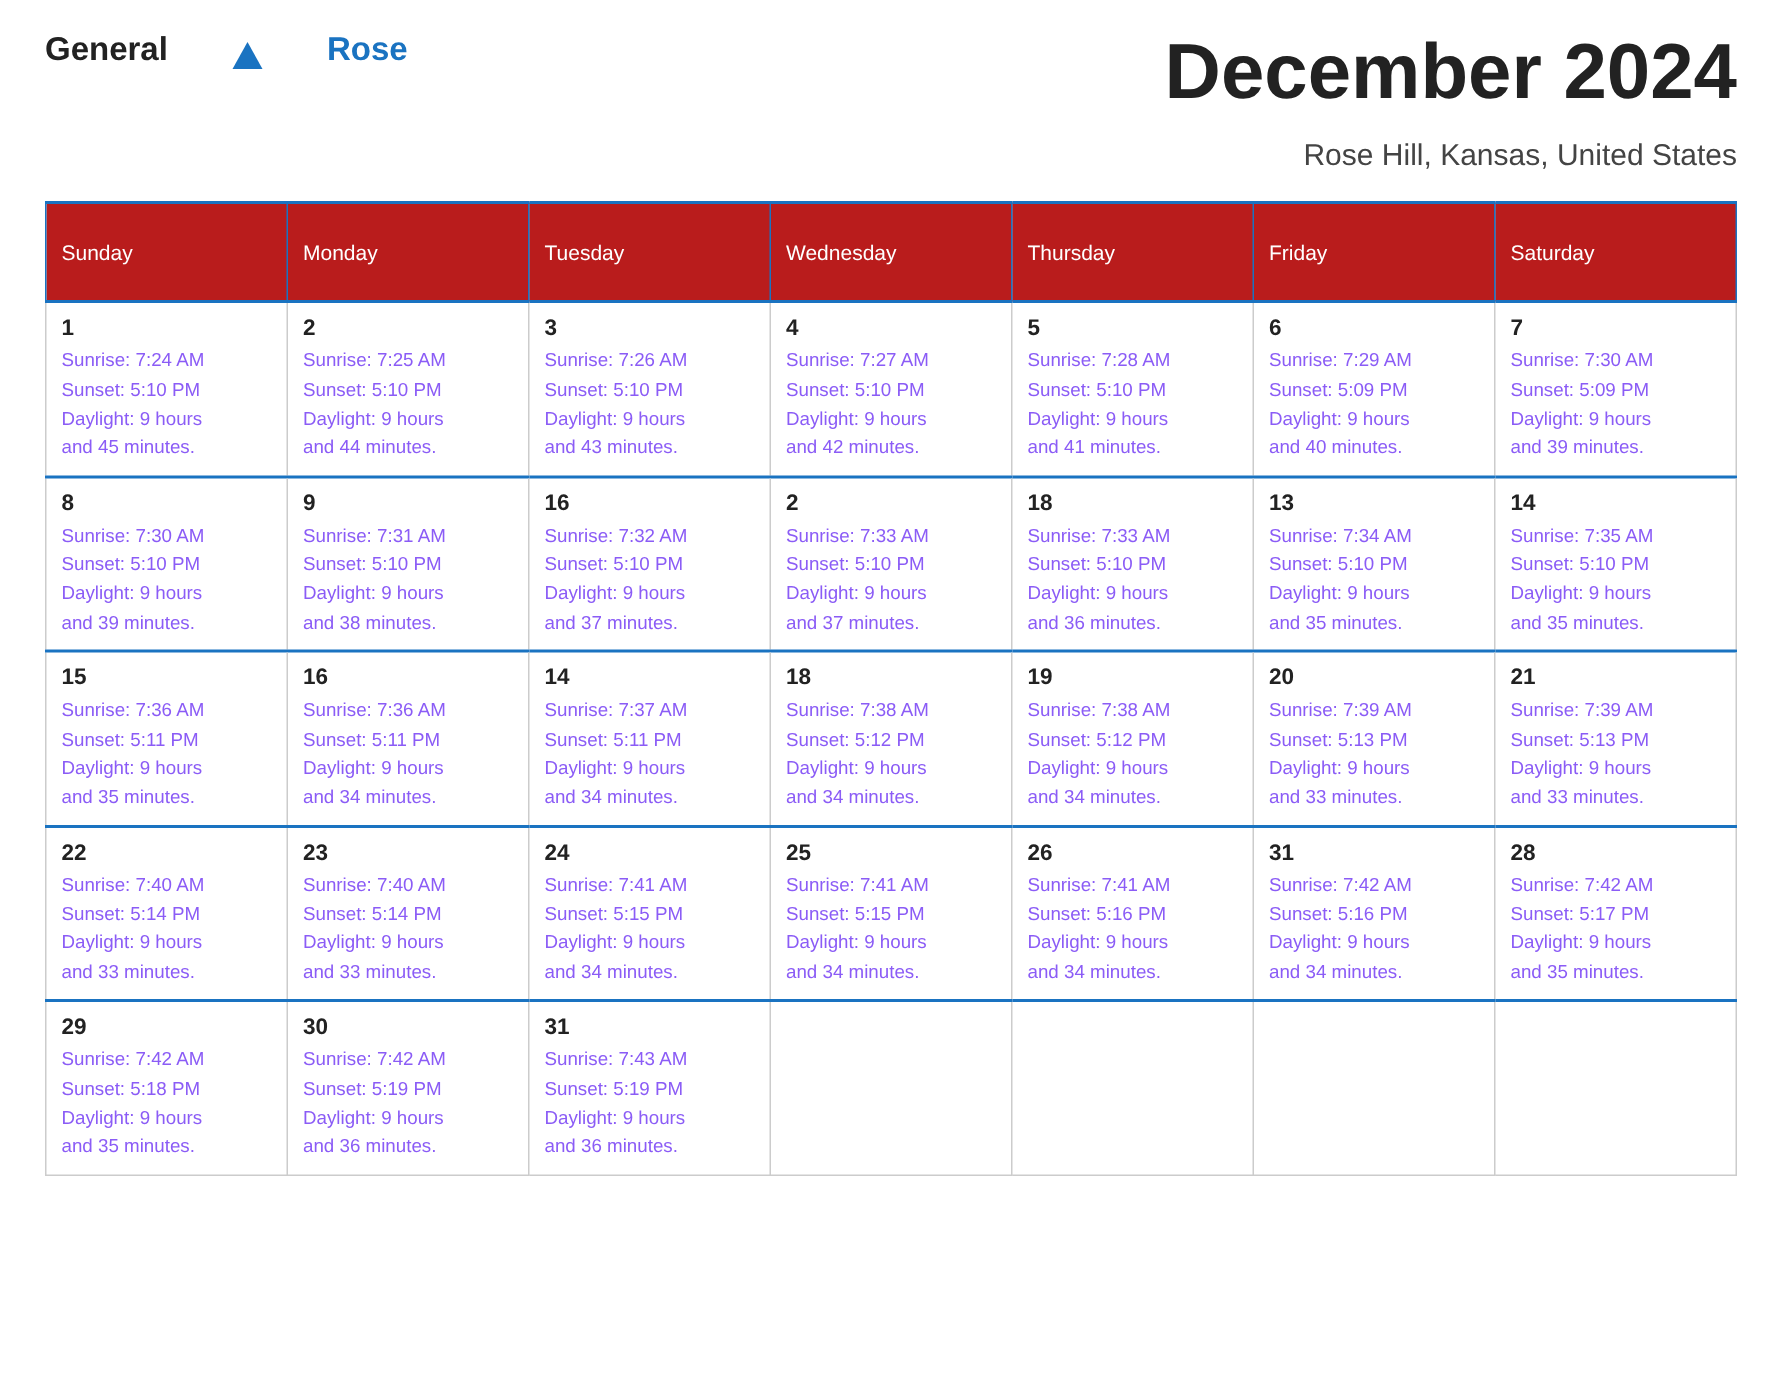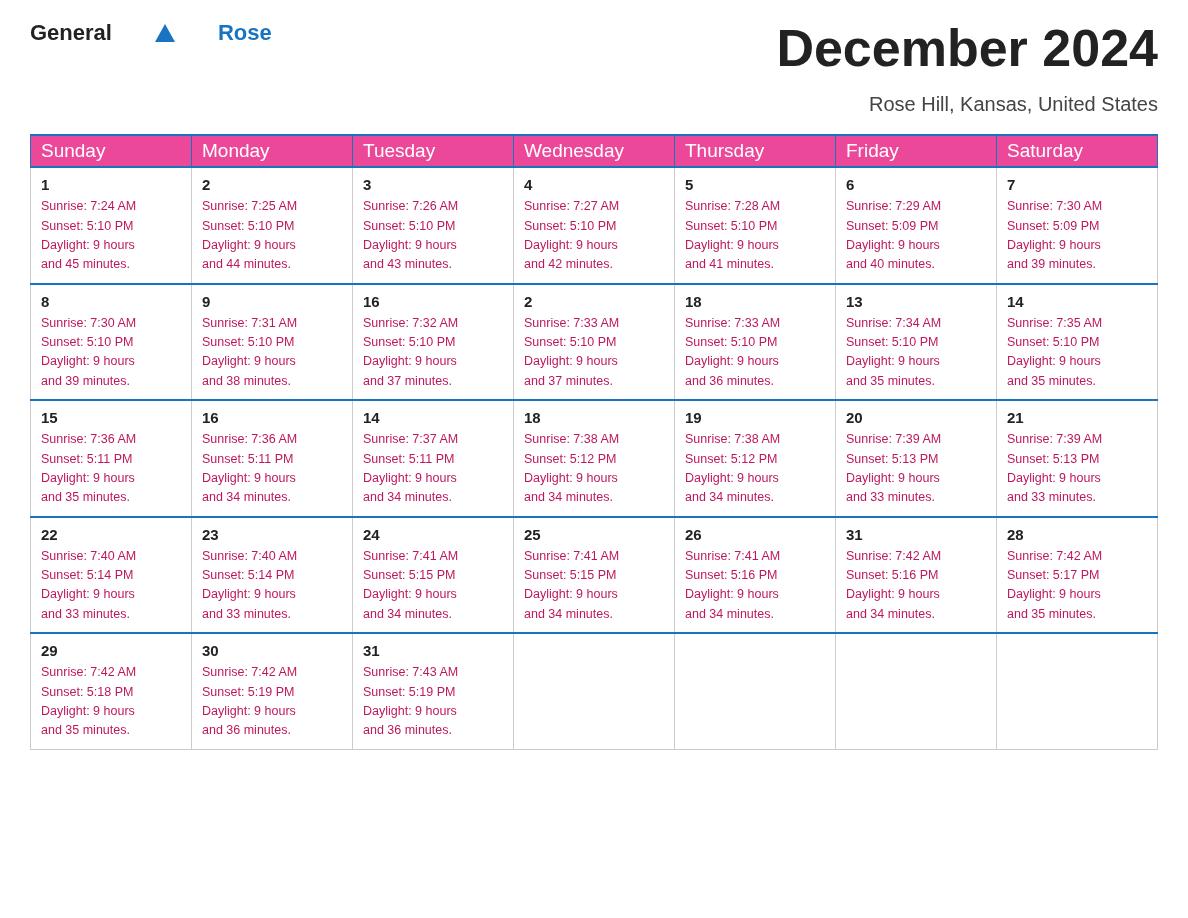--- a/index.html
+++ b/index.html
@@ -15,21 +15,21 @@
       align-items: flex-start;
       margin-bottom: 18px;
     }
     .logo {
       display: flex;
       flex-direction: column;
       align-items: flex-start;
     }
     .logo-text {
       display: flex;
-      align-items: center;
+      align-items: flex-end;
       font-size: 22px;
       font-weight: bold;
       color: #222;
       gap: 41px;
     }
     .logo-triangle {
       width: 0;
       height: 0;
       border-left: 10px solid transparent;
       border-right: 10px solid transparent;
@@ -55,44 +55,44 @@
       font-size: 20px;
       color: #444;
       margin-top: 16px;
     }
     table {
       width: 100%;
       border-collapse: collapse;
       table-layout: fixed;
     }
     th {
-      background-color: #ec4899;
+      background-color: #b91c1c;
       color: #fff;
-      font-size: 19px;
+      font-size: 14px;
       font-weight: normal;
-      padding: 4px 10px;
+      padding: 24px 10px;
       text-align: left;
       border: 1px solid #1a73c1;
     }
     td {
       vertical-align: top;
       padding: 8px 10px;
       border: 1px solid #ccc;
       font-size: 13px;
       height: 110px;
     }
     .day-number {
       font-size: 15px;
       font-weight: bold;
       color: #222;
       display: block;
       margin-bottom: 4px;
     }
     .day-info {
-      color: #be185d;
+      color: #8b5cf6;
       font-size: 12.5px;
       line-height: 1.55;
     }
     td.empty {
       background: #fff;
     }
     tr td {
       border-top: 2px solid #1a73c1;
     }
     tr:first-child th {

